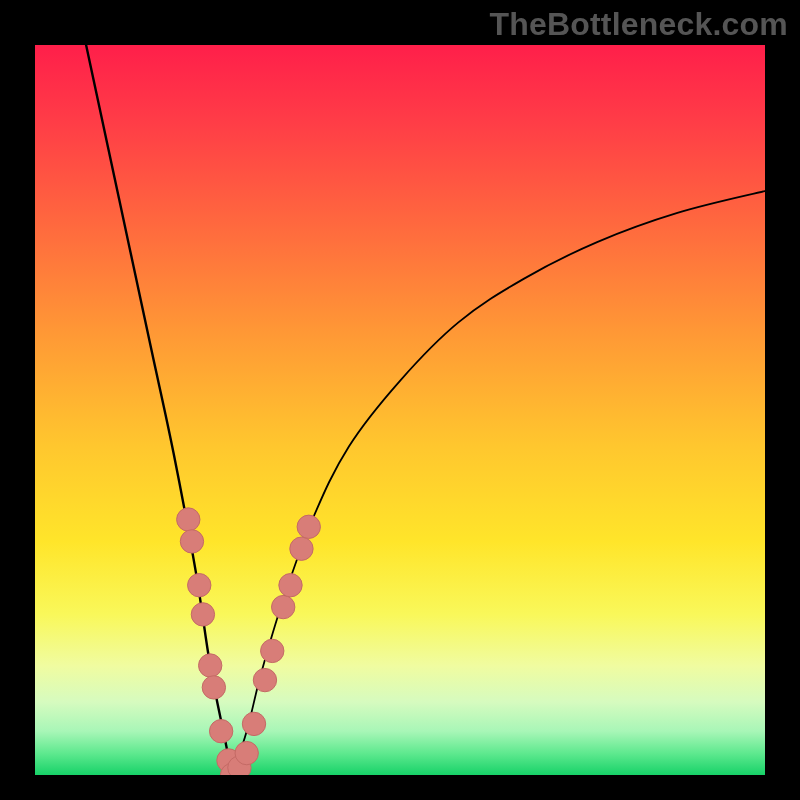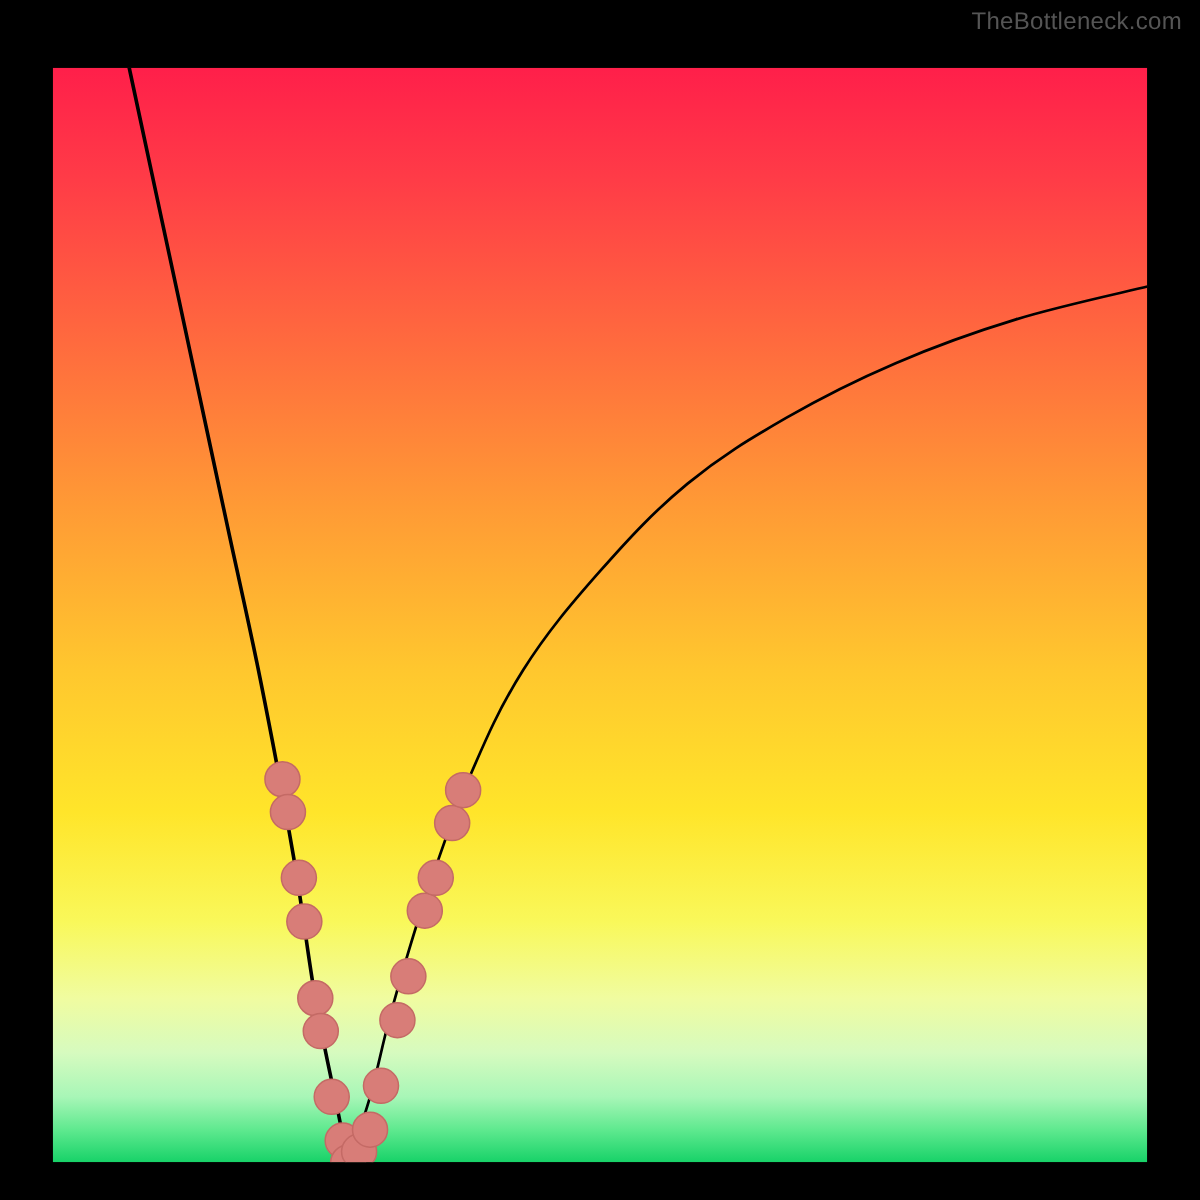--- a/index.html
+++ b/index.html
@@ -14,23 +14,23 @@
   .frame {
     position: absolute;
     box-sizing: border-box;
   }
   .plot-area {
     position: absolute;
     overflow: hidden;
   }
   .watermark {
     position: absolute;
-    font-size: 16px;
+    font-size: 32px;
     color: #555;
-    font-weight: 400;
+    font-weight: 700;
     letter-spacing: 0.2px;
   }
   svg {
     position: absolute;
     left: 0;
     top: 0;
   }
 </style>
 </head>
 <body>

